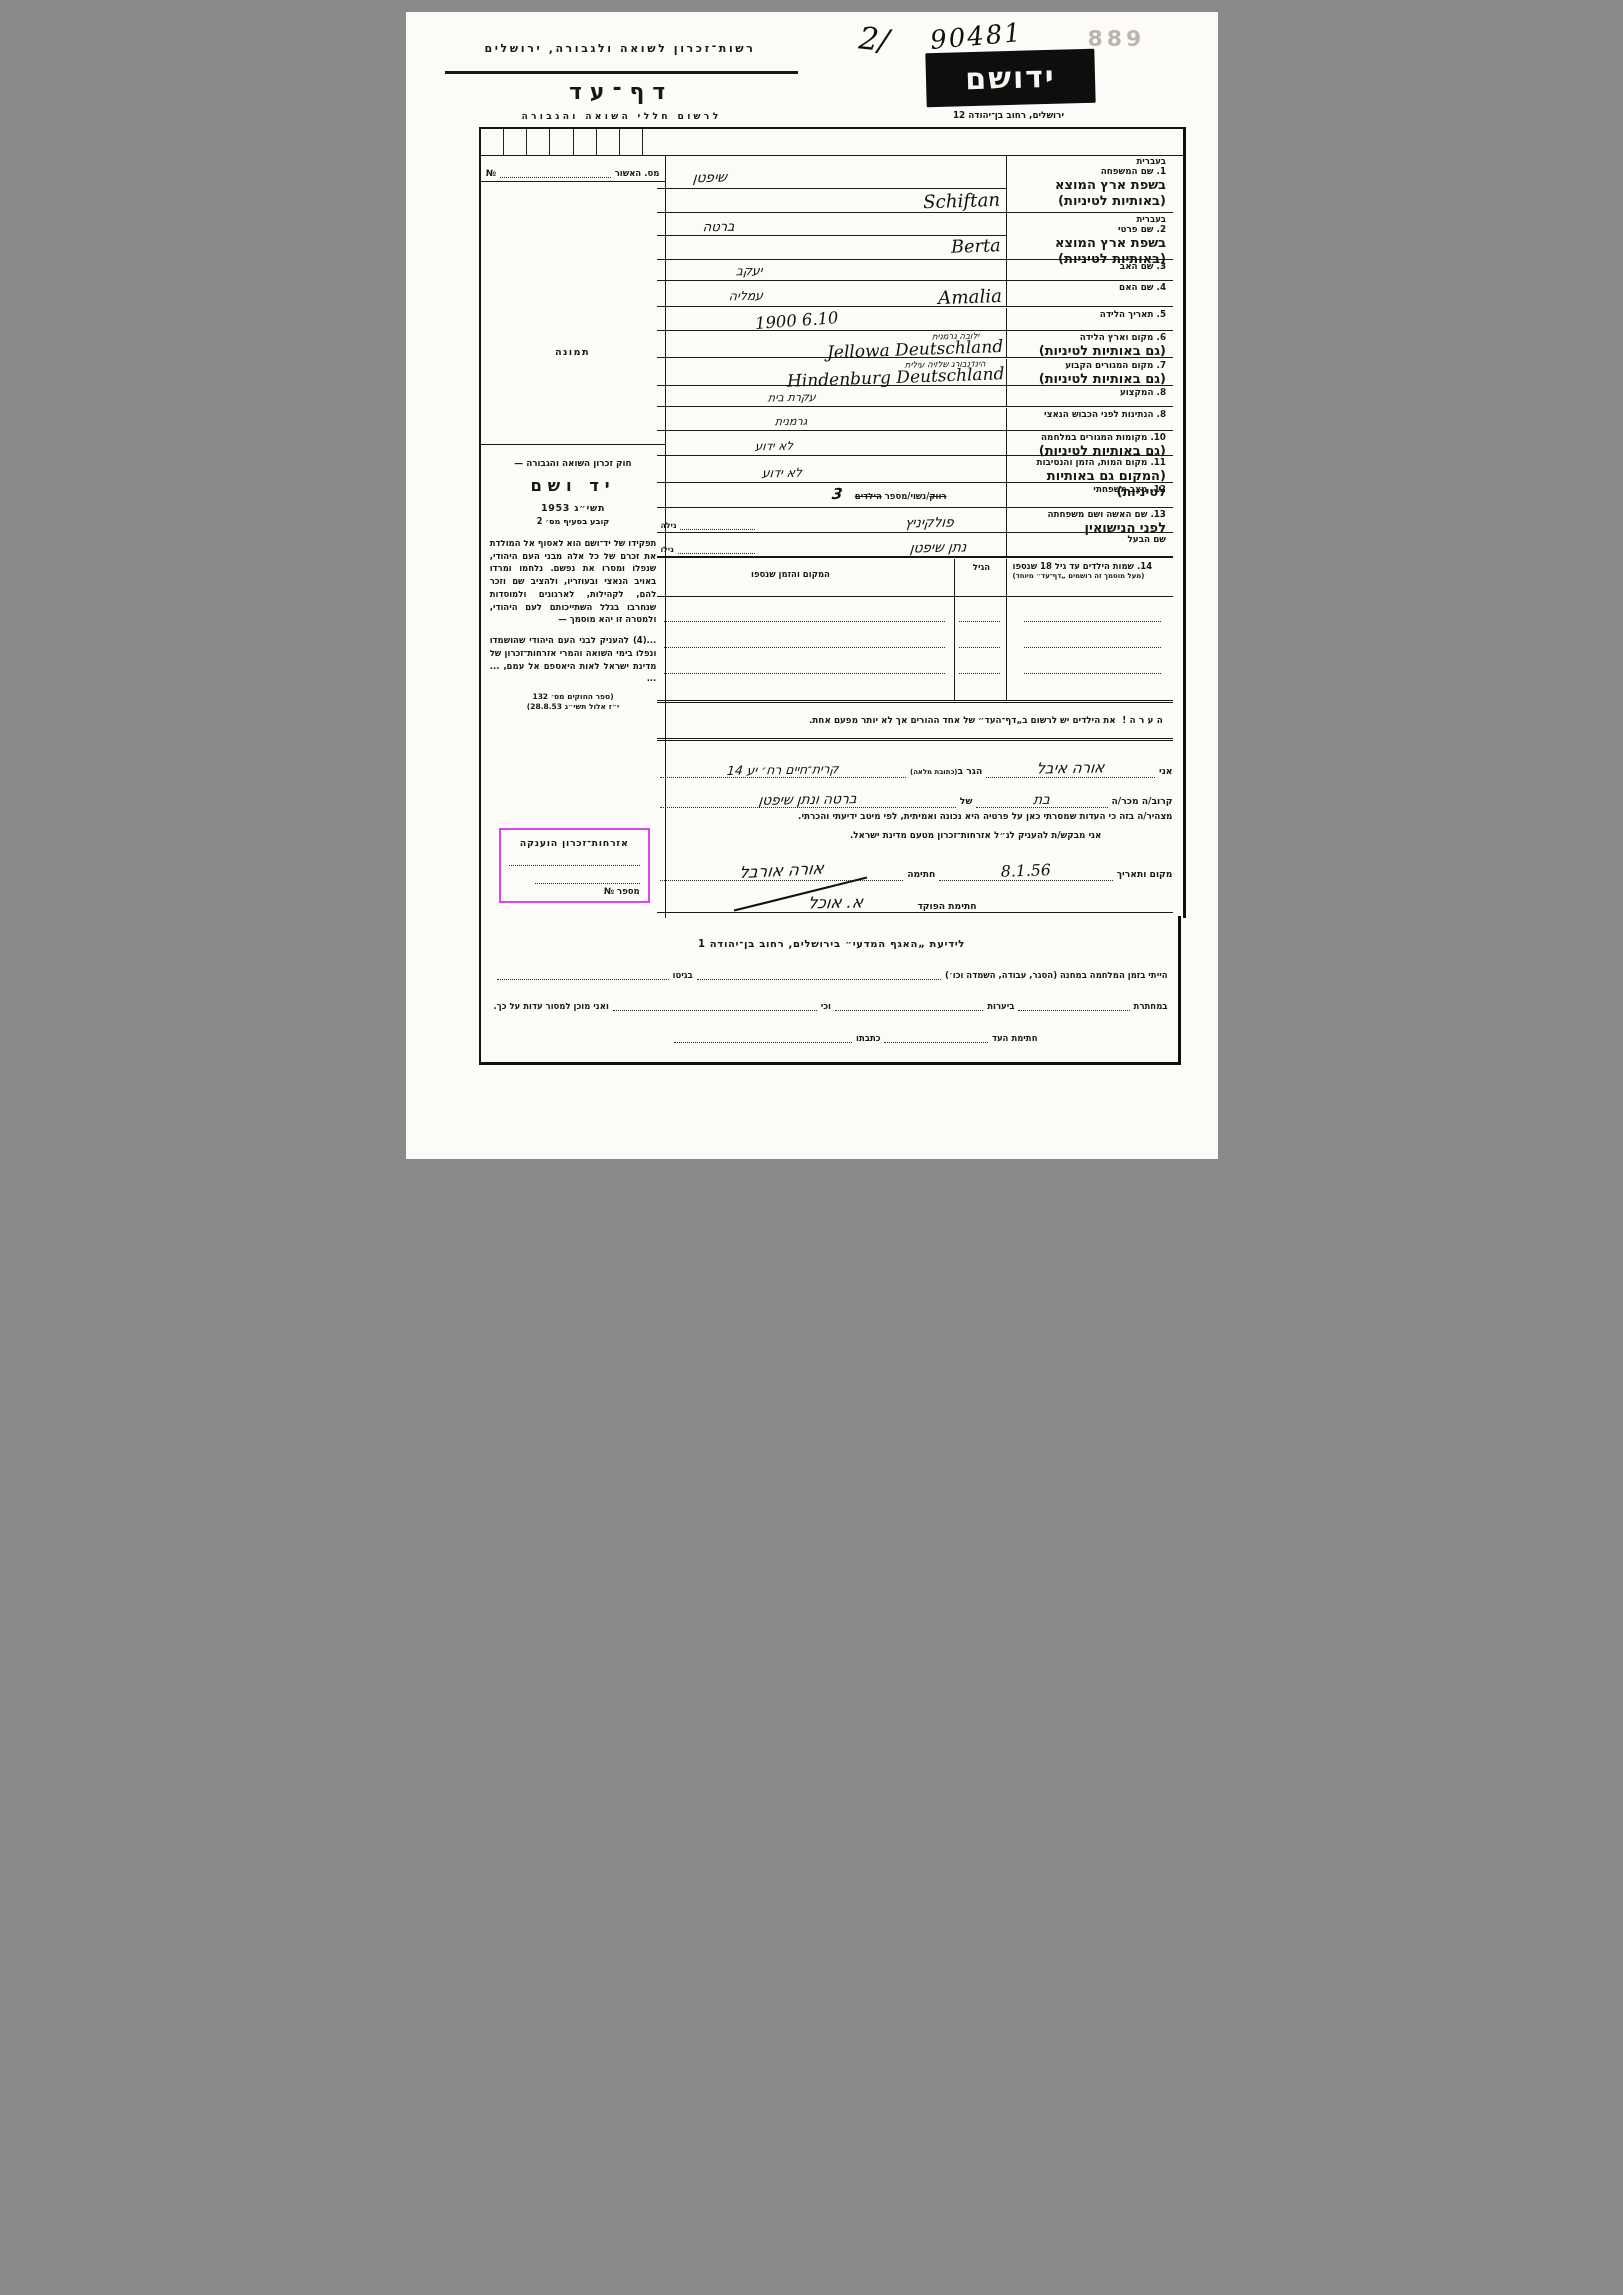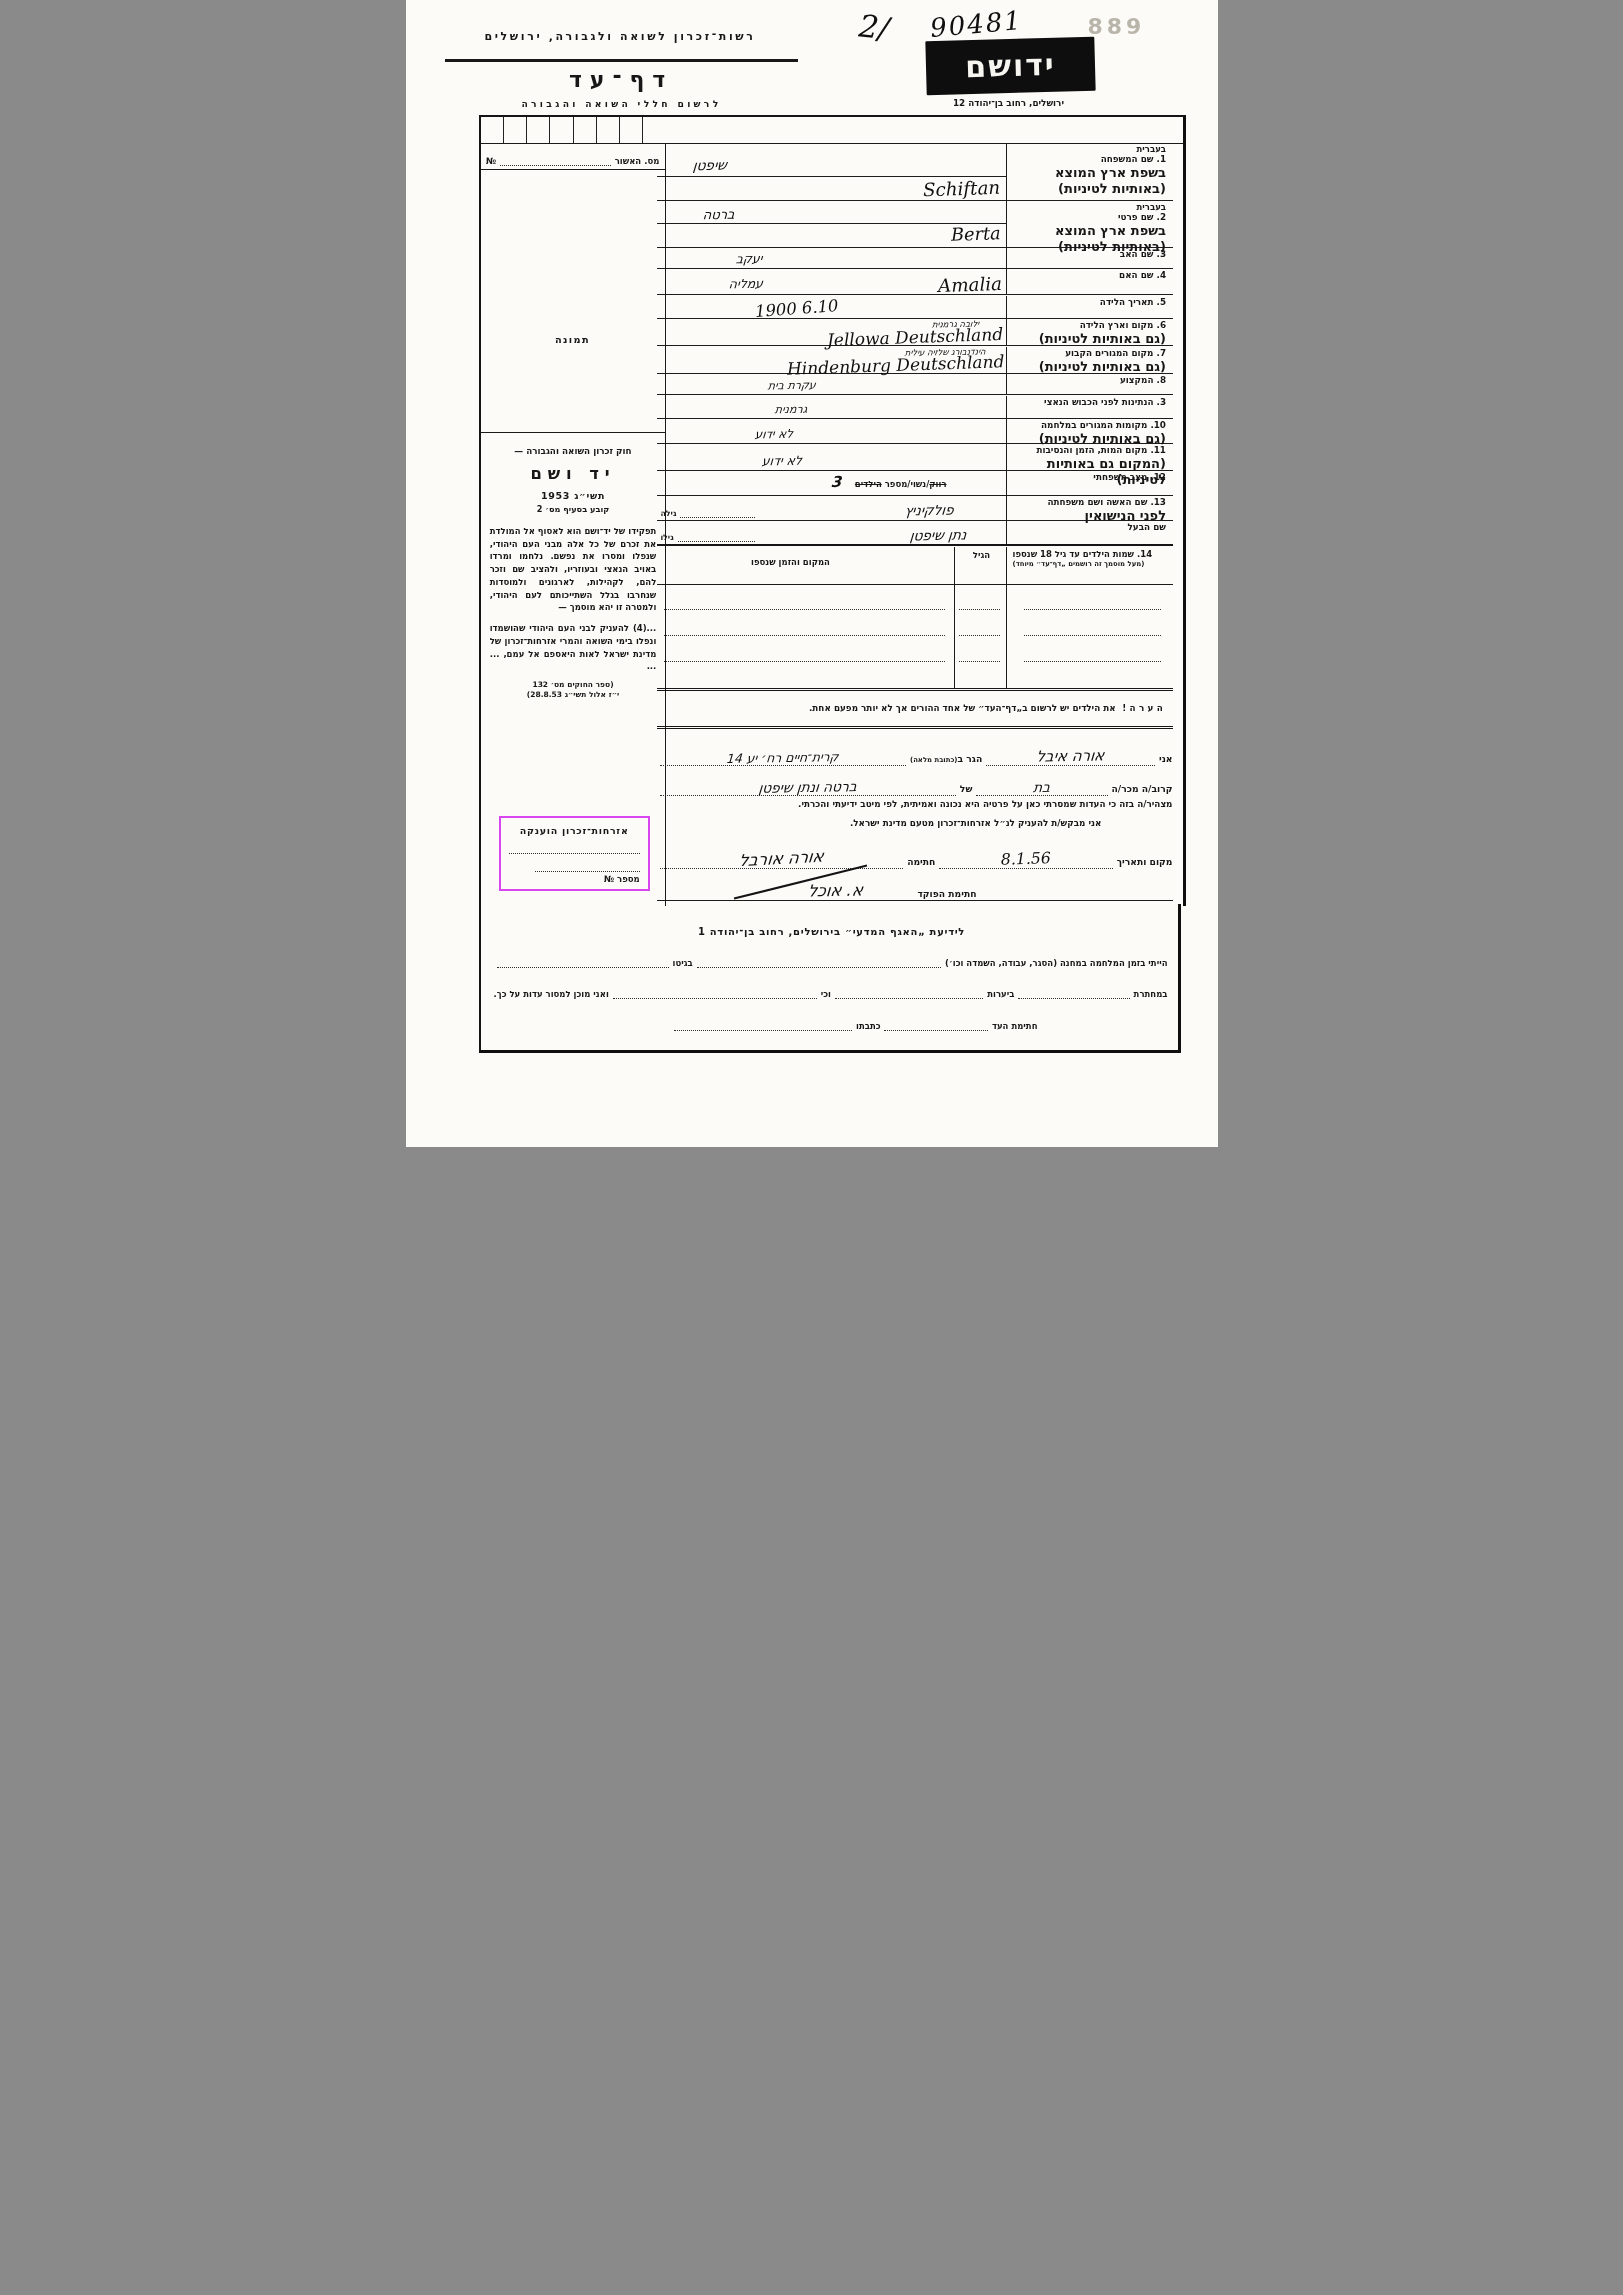--- a/index.html
+++ b/index.html
@@ -1,16 +1,16 @@
 <!DOCTYPE html>
 <html lang="he" style="font-size:10.5px"><head>
 <meta charset="utf-8">
 <style>
   html,body{margin:0;padding:0;background:#8a8a8a;}
-  .page{position:relative;width:812px;height:1147px;margin:0 auto;background:#fcfbf7;
+  .page{position:relative;width:812px;height:1147px;margin:12px auto;background:#fcfbf7;
         font-family:"DejaVu Sans",sans-serif;color:#171717;direction:rtl;overflow:hidden;}
   .abs{position:absolute;}
   .ink{background:#181818;}
   
   .authority{font-weight:bold;font-size:11px;letter-spacing:2.6px;text-align:center;}
   .form-title{font-weight:bold;font-size:22px;letter-spacing:7.9px;text-align:center;}
   .form-subtitle{font-weight:bold;font-size:9.2px;letter-spacing:3.3px;text-align:center;}
   .stamp{background:#0e0e0e;color:#f6f5ef;font-weight:bold;font-size:30px;letter-spacing:2px;
          text-align:center;line-height:54px;transform:rotate(-1.5deg);border-radius:1.3px;}
   .stamp-addr{font-weight:bold;font-size:8.8px;text-align:center;}
@@ -220,21 +220,21 @@
         <div class="lc">
             <div class="main">8. המקצוע</div>
           </div>
         <div class="wc">
           <span class="hand hhe" style="font-size:11px;position:absolute;left:111px;bottom:2px;">עקרת בית</span>
         </div>
       </div>
 
       <div class="frow" style="top:253px;height:23px;">
         <div class="lc">
-            <div class="main">3. הנתינות לפני הכבוש הנאצי</div>
+            <div class="main">8. הנתינות לפני הכבוש הנאצי</div>
           </div>
         <div class="wc">
           <span class="hand hhe" style="font-size:11px;position:absolute;left:118px;bottom:2px;">גרמנית</span>
         </div>
       </div>
 
       <div class="frow" style="top:276px;height:25.5px;">
         <div class="lc">
           <div class="main">10. מקומות המגורים במלחמה</div>
           <div class="sub">(גם באותיות לטיניות)</div>

